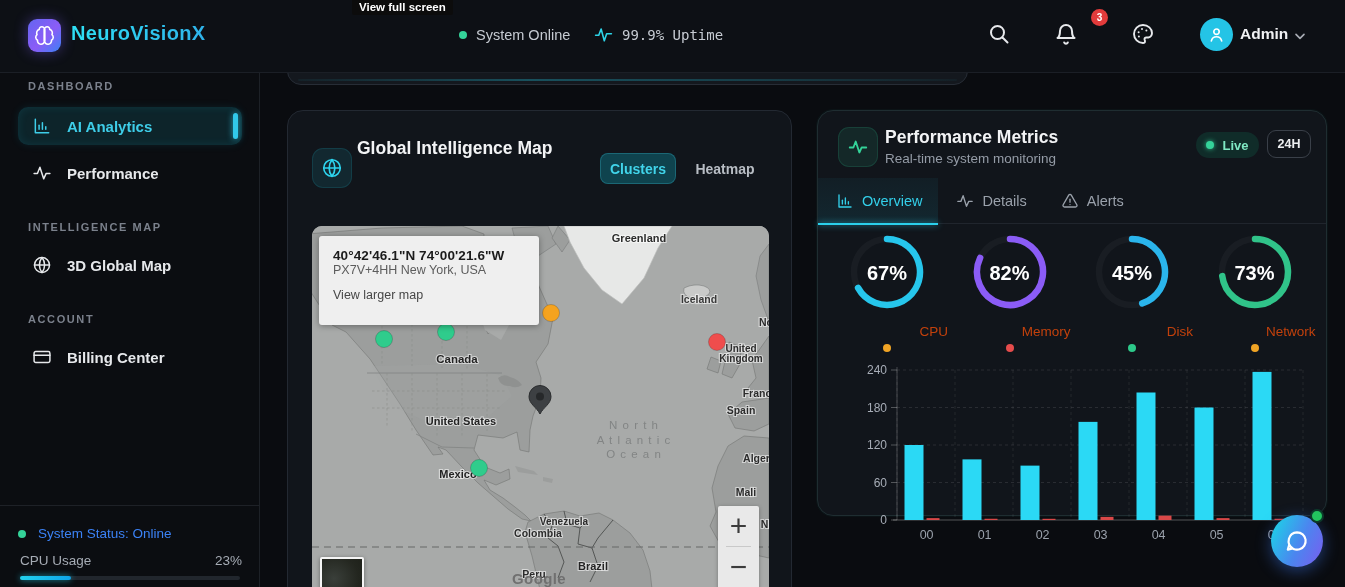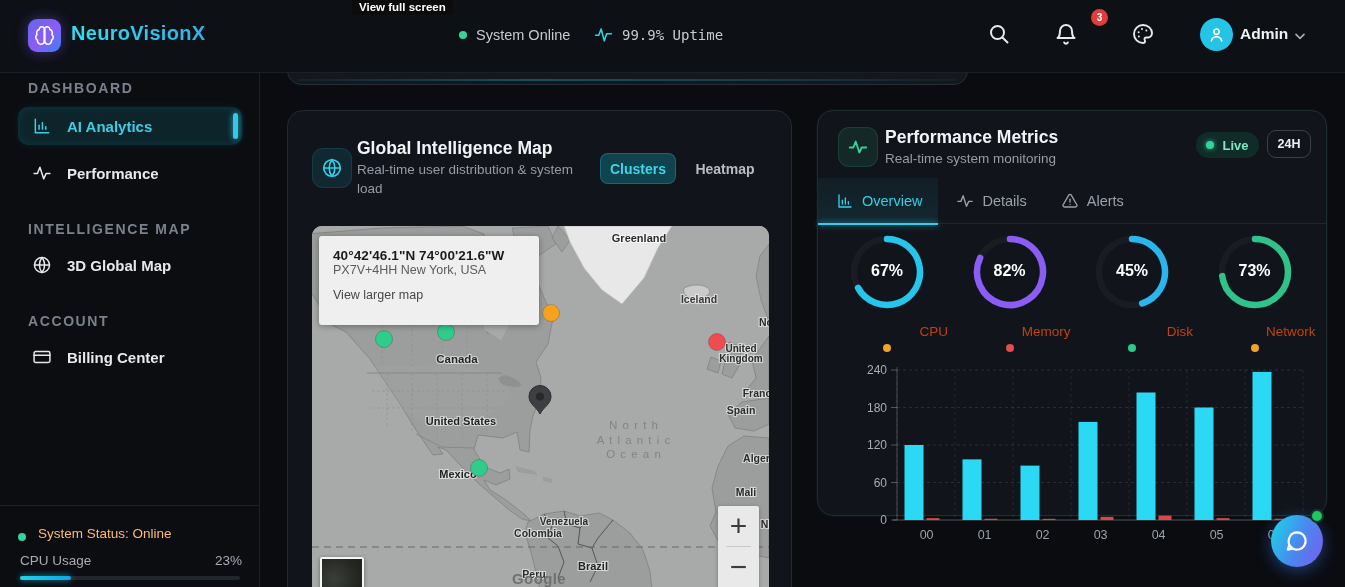--- a/index.html
+++ b/index.html
@@ -25,28 +25,28 @@
   #bell-badge { position:absolute; left:1091px; top:9px; min-width:17px; height:17px; border-radius:9px; background:#e23b3b;
       color:#fff; font-size:10px; font-weight:bold; display:flex; align-items:center; justify-content:center; padding:0 4px; }
   #icon-palette { left:1131px; }
   #avatar { position:absolute; left:1200px; top:18px; width:33px; height:33px; border-radius:50%; background:#24c4e6;
       display:flex; align-items:center; justify-content:center; color:#fff; }
   #admin-name { position:absolute; left:1240px; top:25px; font-size:15.5px; font-weight:600; color:#f0f1f3; }
   #icon-chevron { left:1292px; top:28px; width:16px; height:16px; color:#a9aeb6; }
 
   
   #sidebar { position:absolute; left:0; top:73px; width:260px; height:514px; background:#0b0d11; border-right:1px solid #1d2127; z-index:30; }
-  .side-label { position:absolute; left:28px; font-size:14px; letter-spacing:1.6px; color:#7b818c; font-weight:600; }
+  .side-label { position:absolute; left:28px; font-size:11px; letter-spacing:1.6px; color:#7b818c; font-weight:600; }
   .side-item { position:absolute; left:18px; width:224px; height:38px; display:flex; align-items:center; gap:15px;
       padding-left:14px; border-radius:10px; color:#e6e8eb; font-size:15px; font-weight:600; }
   .side-item .sicon { width:20px; height:20px; flex:0 0 20px; }
   .side-item.active { background:rgba(34,190,220,.13); color:#3ecde8; box-shadow:0 0 10px rgba(34,200,230,.12) inset, 0 0 8px rgba(34,200,230,.10); }
   .active-indicator { position:absolute; right:4px; top:6px; width:5px; height:26px; border-radius:3px; background:#31c8ea; box-shadow:0 0 6px rgba(49,200,234,.8); }
   #side-bottom { position:absolute; left:0; top:432px; width:259px; height:82px; border-top:1px solid #1e2127; }
-  #sys-status { position:absolute; left:18px; top:20px; display:flex; align-items:flex-end; gap:12px; color:#fdba74; font-size:13.5px; }
+  #sys-status { position:absolute; left:18px; top:20px; display:flex; align-items:center; gap:12px; color:#3b82f6; font-size:13.5px; }
   #sys-status .dot { width:8px; height:8px; border-radius:50%; background:#34d399; }
   #cpu-row { position:absolute; left:20px; top:47px; width:222px; display:flex; justify-content:space-between; color:#a6acb5; font-size:13.5px; }
   #cpu-track { position:absolute; left:20px; top:70px; width:220px; height:4px; border-radius:2px; background:#21262d; }
   #cpu-fill { height:4px; border-radius:2px; background:linear-gradient(90deg,#22d3ee,#0ea5e9); box-shadow:0 0 6px rgba(34,211,238,.7); }
 
   
   #ghost-card { position:absolute; left:287px; top:38px; width:681px; height:47px; border-radius:14px; background:#14181e;
       border:1px solid #272d36; z-index:10; }
   #ghost-line { position:absolute; left:10px; right:10px; bottom:3px; height:2px; border-radius:1px;
       background:linear-gradient(90deg,rgba(34,211,238,.05),rgba(34,211,238,.30) 35%,rgba(34,211,238,.20) 70%,rgba(34,211,238,.04)); }
@@ -91,21 +91,21 @@
       color:#eceef0; font-size:12.5px; font-weight:600; display:flex; align-items:center; justify-content:center; }
   #tabs { position:absolute; left:0; top:67px; width:508px; height:46px; border-bottom:1px solid #20252d; display:flex; }
   .tab { display:flex; align-items:center; gap:8px; font-size:14.5px; color:#9aa1ab; padding:0 16px 0 18px; height:46px; position:relative; }
   .tab .ticon { width:18px; height:18px; }
   .tab.active { color:#33cfe9; background:linear-gradient(180deg,rgba(34,200,230,.05),rgba(34,200,230,.10)); }
   .tab.active::after { content:""; position:absolute; left:0; right:0; bottom:-1px; height:2px; background:#2bd0ec; box-shadow:0 0 6px rgba(43,208,236,.8); }
 
   #gauges { position:absolute; left:0; top:113px; width:508px; height:135px; }
   .gauge { position:absolute; width:122px; text-align:center; }
   .gauge svg { display:block; margin:0 auto; }
-  .gauge .pct { position:absolute; left:0; top:30px; width:100%; text-align:center; color:#fff; font-size:16px; font-weight:bold; }
+  .gauge .pct { position:absolute; left:0; top:30px; width:100%; text-align:center; color:#fff; font-size:20px; font-weight:bold; }
   .gauge .glabel { margin-top:12px; color:#c2410c; font-size:13.5px;text-align:right; }
   .gauge .gdot { width:8px; height:8px; border-radius:50%; margin:5px auto 0; }
 
   #chart-wrap { position:absolute; left:20px; top:248px; width:478px; height:196px; }
 
   
   #chat-fab { position:absolute; left:1271px; top:515px; width:52px; height:52px; border-radius:50%; z-index:50;
       background:linear-gradient(115deg,#25c4e9 15%,#4b86ef 55%,#7a5cf0 100%); display:flex; align-items:center; justify-content:center;
       box-shadow:0 4px 16px rgba(60,120,240,.45); color:#fff; }
   #chat-dot { position:absolute; left:1310px; top:509px; width:14px; height:14px; border-radius:50%; background:#22c55e;
@@ -231,21 +231,20 @@
 
   <div class="card" id="map-card">
     <div class="card-icon">
       <svg width="22" height="22" viewBox="0 0 24 24" fill="none" stroke="currentColor" stroke-width="1.8" stroke-linecap="round">
         <circle cx="12" cy="12" r="9"></circle>
           <path d="M3 12h18"></path>
           <path d="M12 3a14.5 14.5 0 0 1 0 18 14.5 14.5 0 0 1 0-18z"></path>
       </svg>
     </div>
     <div class="card-title" style="left:69px; top:27px;">Global Intelligence Map</div>
-    <div class="card-sub" style="left:69px; top:49px; width:245px;">Real-time user distribution &amp; system load</div>
     <div id="btn-clusters">Clusters</div>
     <div id="btn-heatmap">Heatmap</div>
 
     <div id="map-wrap">
       <svg id="map-svg" width="457" height="425" viewBox="0 0 457 425">
           <rect x="0" y="0" width="457" height="425" fill="#a8aaa9"></rect>
           <path d="M-5 8 L70 2 L150 0 L172 8 L171 46 L167 60 L166 82 L176 108 L190 92 L197 60 L196 40 L212 44 L226 58 L241 92 L236 118 L224 136 L229 152 L228 172 L221 190 L218 204 L217 226 L208 224 L205 206 L191 212 L166 209 L162 224 L173 241 L188 247 L197 243 L198 253 L184 259 L172 254 L178 264 L191 272 L203 281 L213 289 L219 295 L210 293 L196 283 L181 270 L166 257 L149 240 L134 224 L126 221 L131 228 L121 229 L104 204 L88 178 L58 133 L34 106 L20 99 L-5 60 Z" fill="#9c9e9d" stroke="#737574" stroke-width="0.6"></path>
           <path d="M30 20 L100 12 L150 10 L168 30 L165 60 L120 70 L60 65 L32 48 Z" fill="#a5a7a6" opacity="0.5"></path>
           <path d="M60 140 L150 138 L190 150 L200 170 L170 196 L120 198 L80 180 Z" fill="#a5a7a6" opacity="0.25"></path>
           <path d="M168 58 L196 56 L203 88 L189 114 L173 104 L164 78 Z" fill="#a8aaa9"></path>

